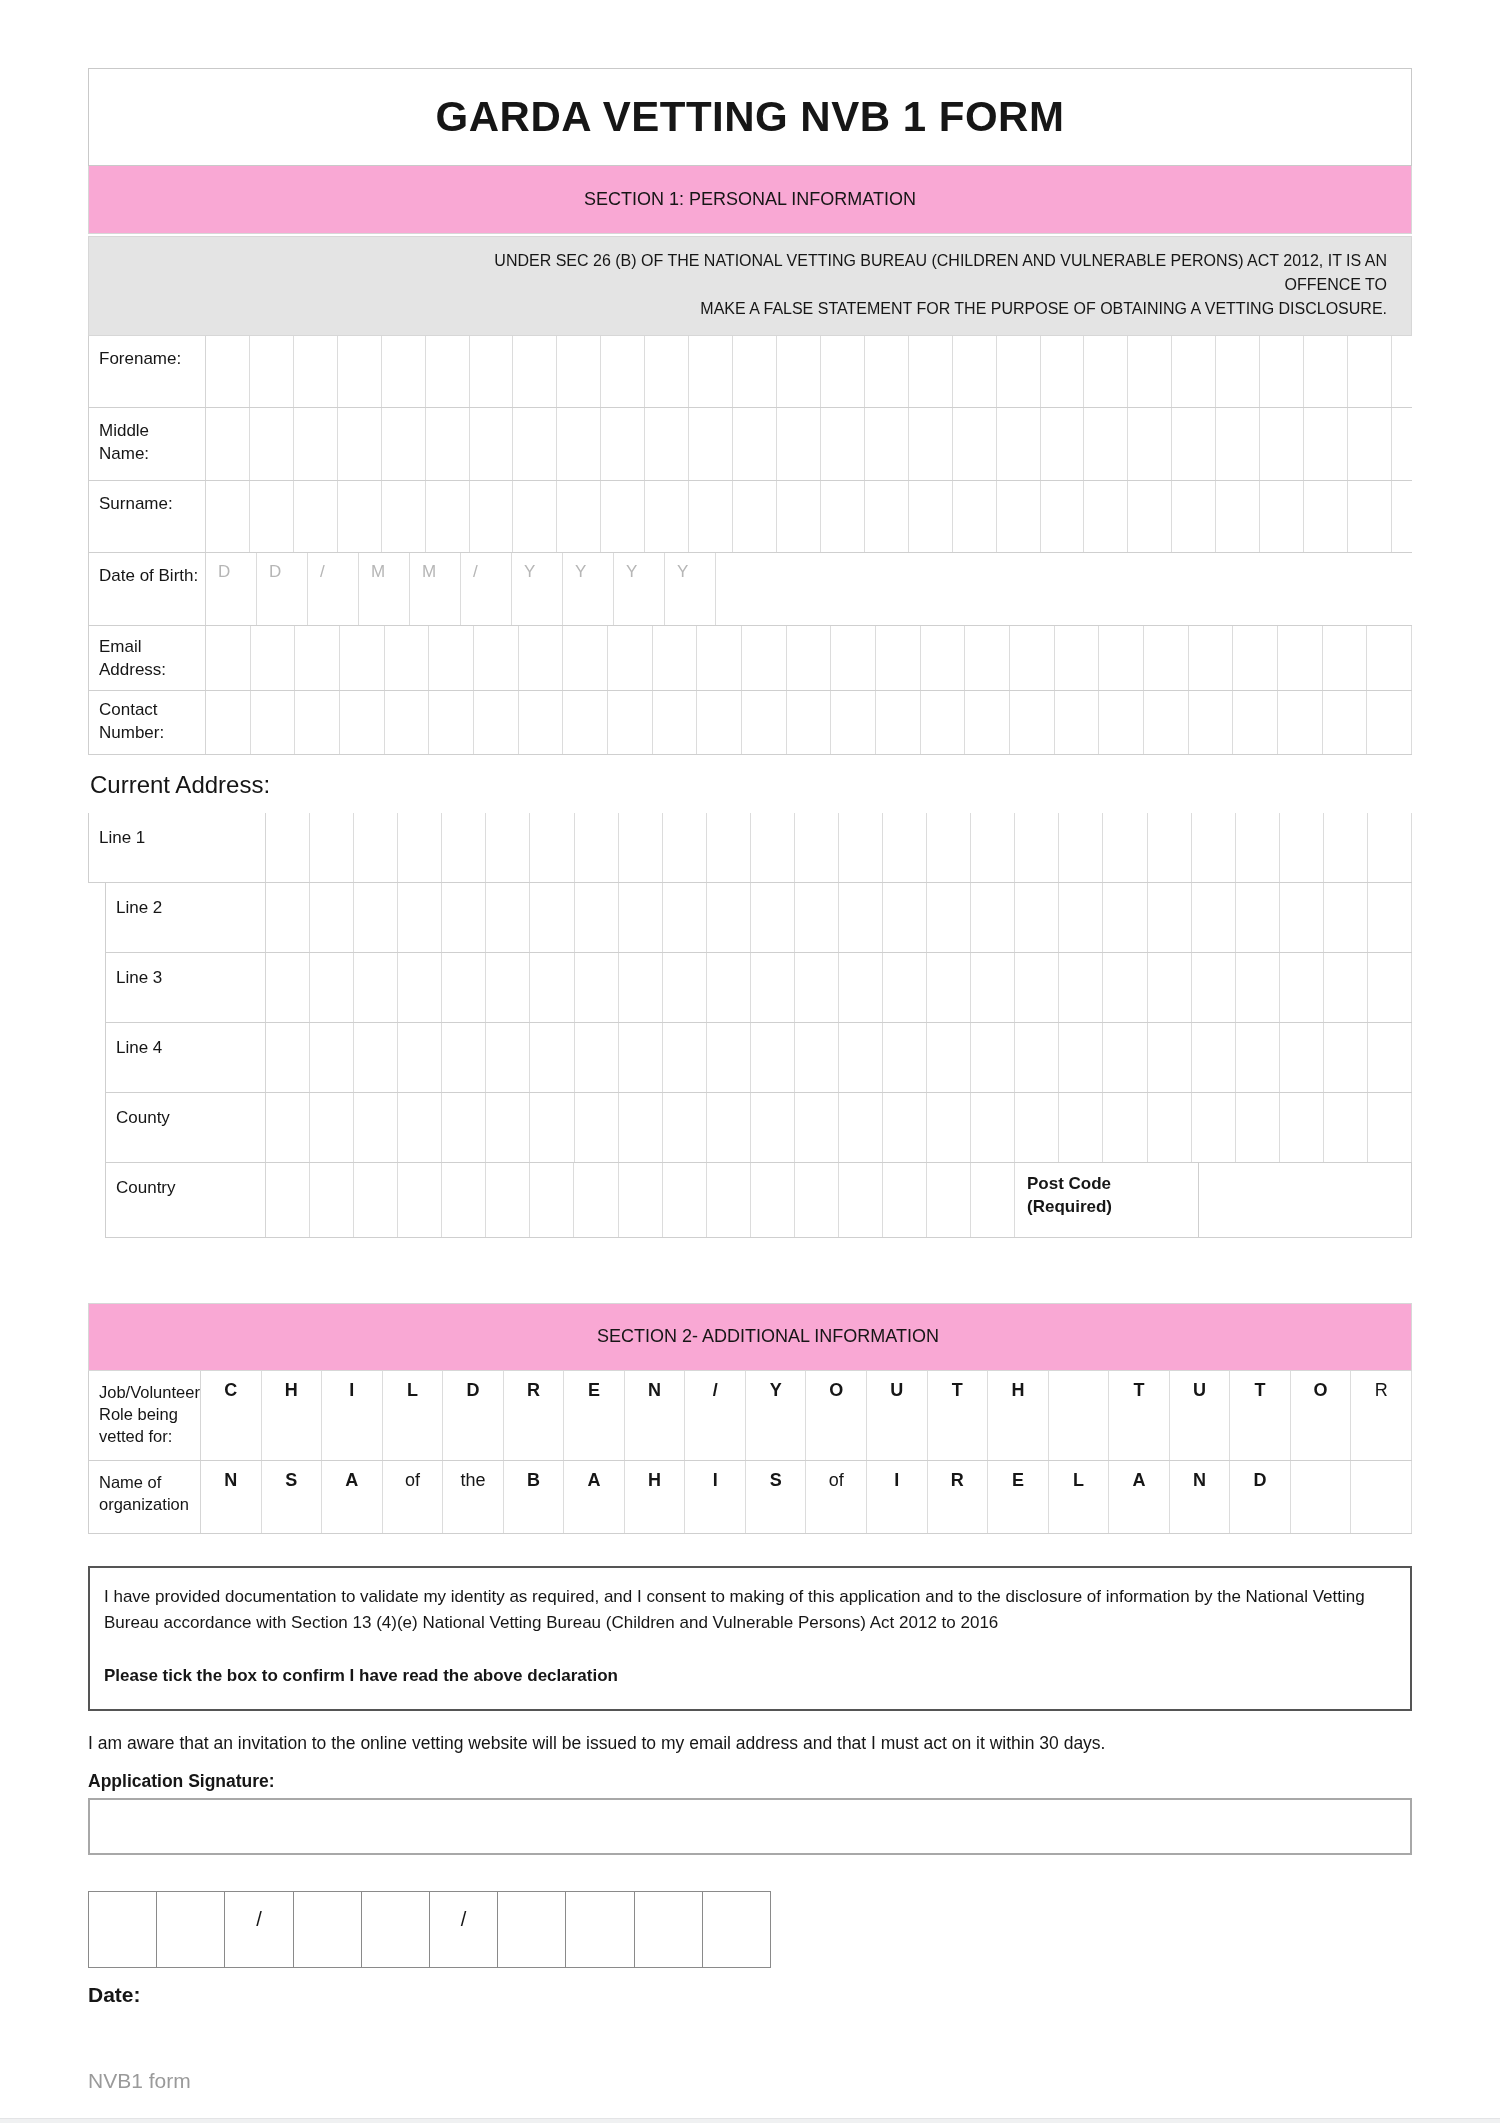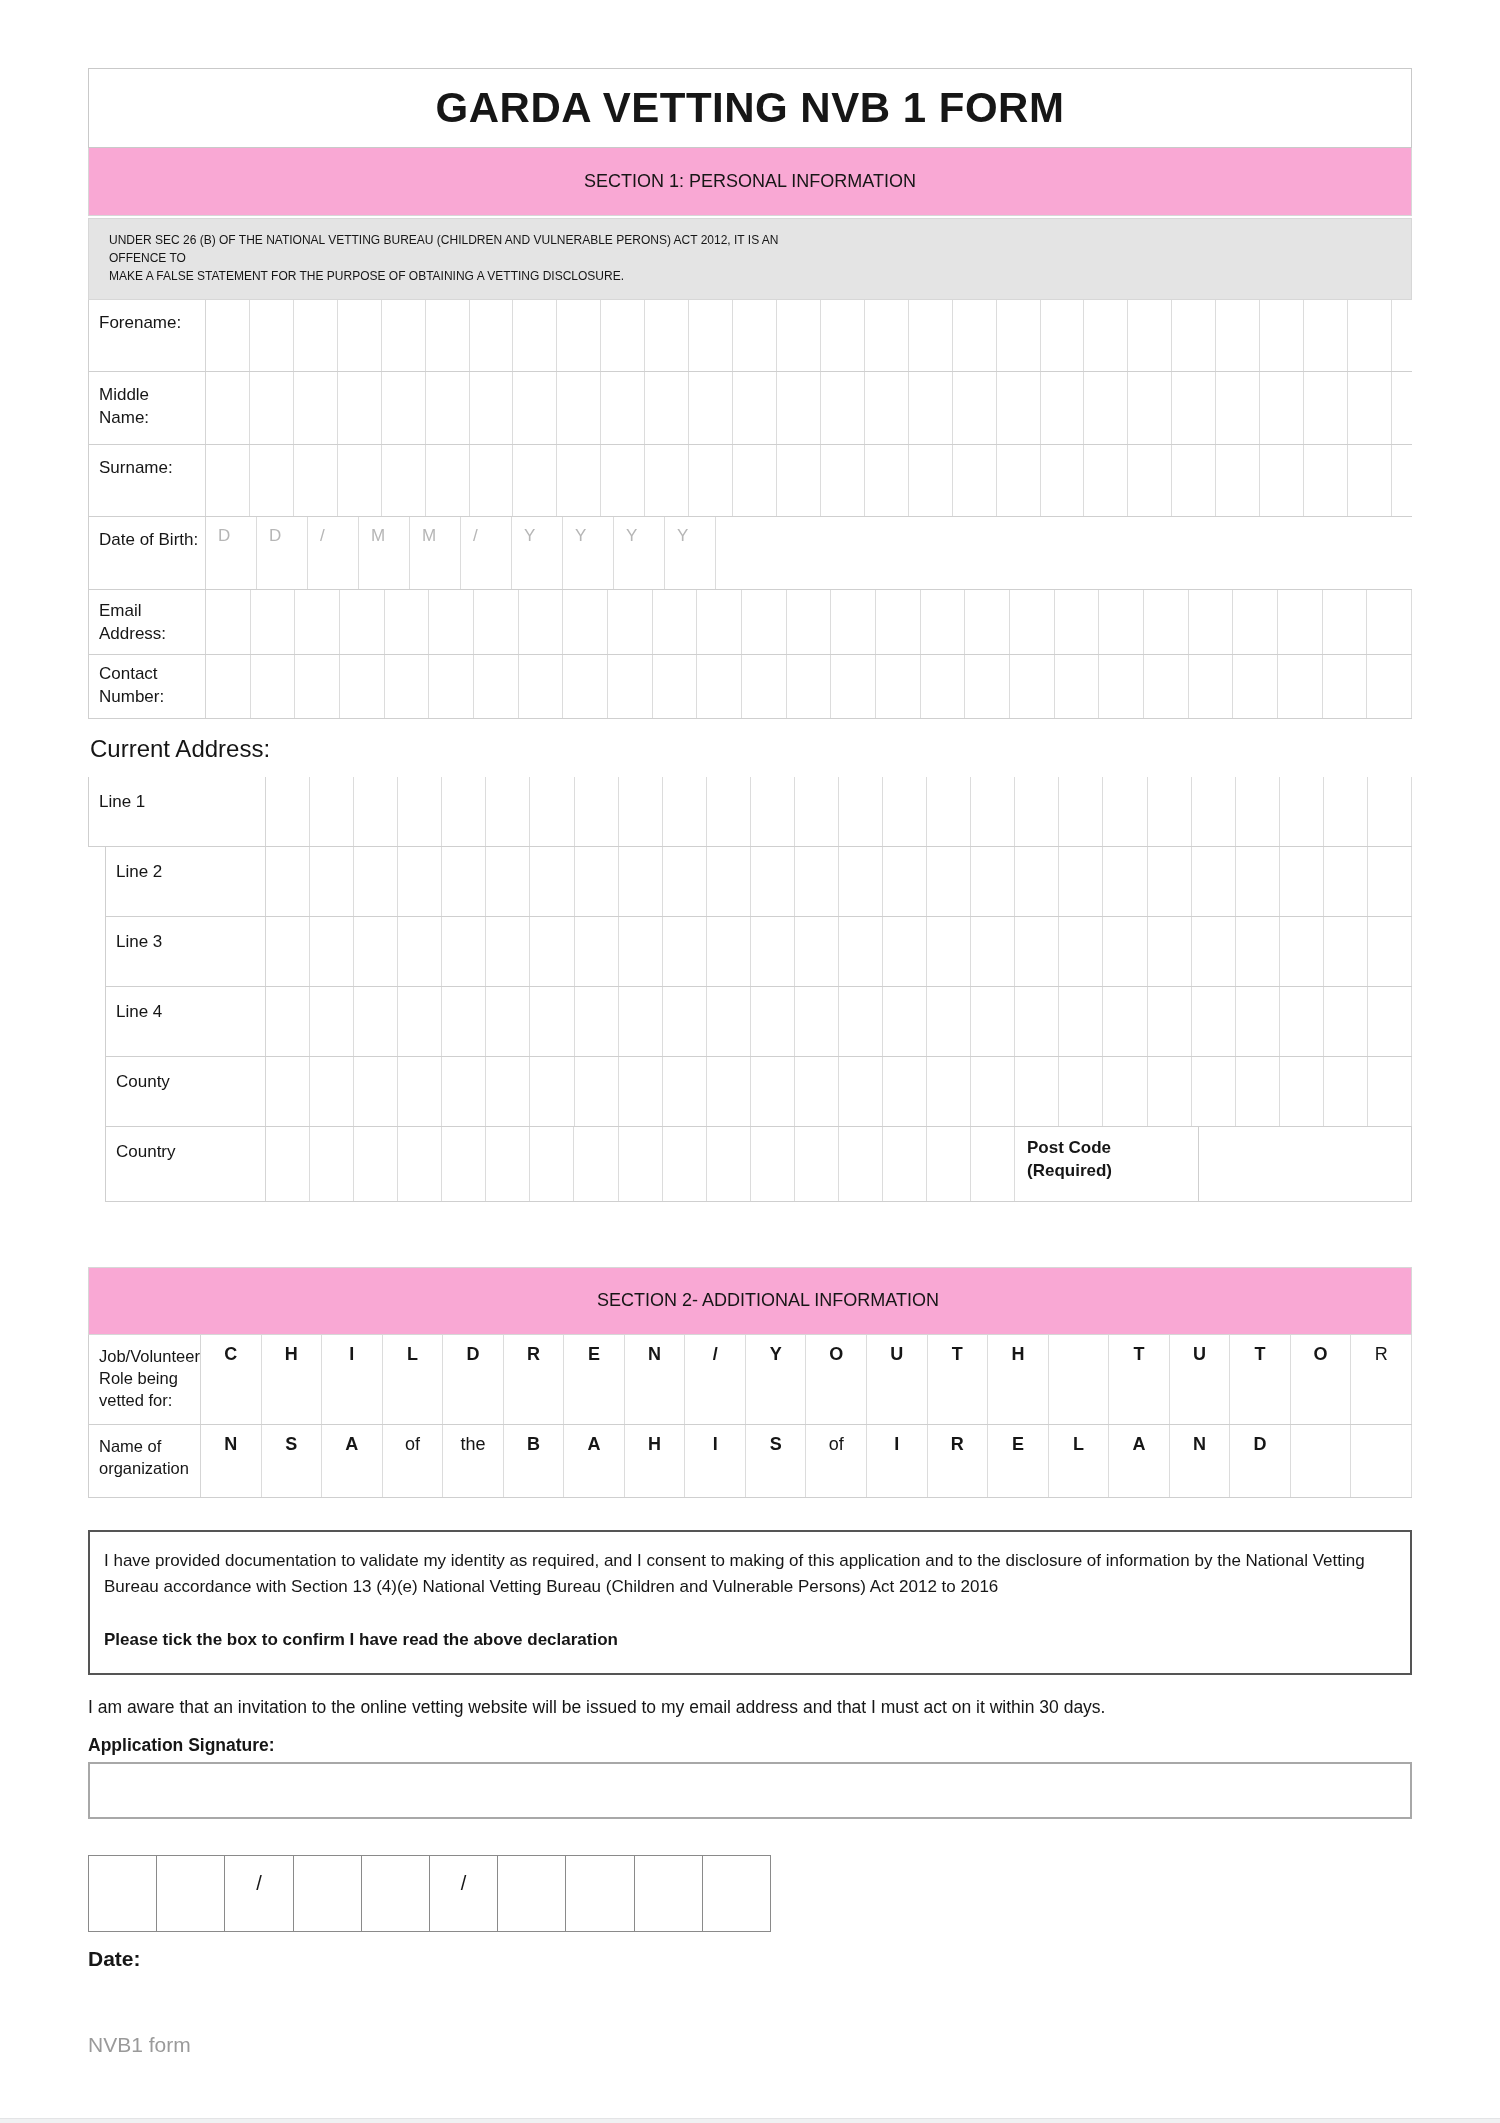--- a/index.html
+++ b/index.html
@@ -8,38 +8,38 @@
     position: relative;
     height: 2123px;
     font-family: "Liberation Sans", "DejaVu Sans", sans-serif;
     color: #161616;
   }
   .sheet { position:absolute; left:88px; top:68px; width:1324px; }
 
   
   .title-box {
     border:1px solid #c9c9c9;
-    height:80px;
+    height:98px;
     display:flex; align-items:center; justify-content:center;
     font-size:42px; font-weight:bold; letter-spacing:.5px;
   }
   .sec-header {
     background:#f9a8d4;
     border:1px solid #d7d7d7; border-top:none;
     height:68px;
     display:flex; align-items:center; justify-content:center;
     font-size:18px;
   }
   .warning {
     background:#e4e4e4;
     border:1px solid #d7d7d7;
     margin-top:2px;
     padding:12px 24px 14px 20px;
-    text-align:left;
-    font-size:12px; line-height:1.5;
+    text-align:right;
+    font-size:16px; line-height:1.5;
   }
 
   
   .ctable { border-left:1px solid #cfcfcf; }
   .crow {
     display:flex;
     border-bottom:1px solid #cfcfcf;
     background:#fff;
   }
   .rlabel {

